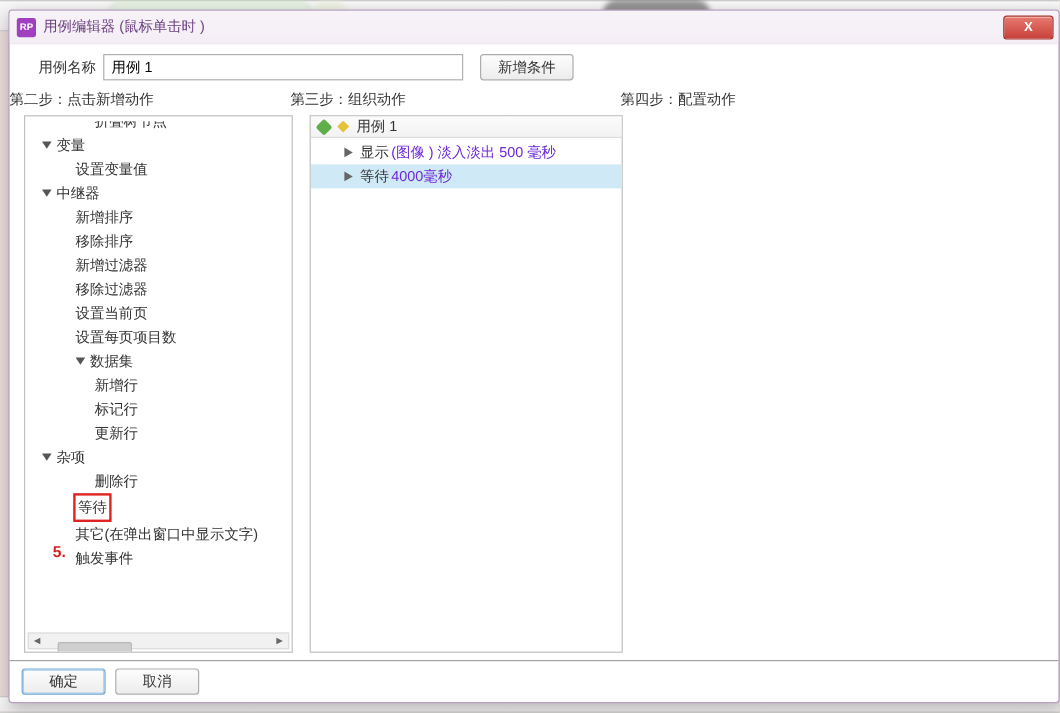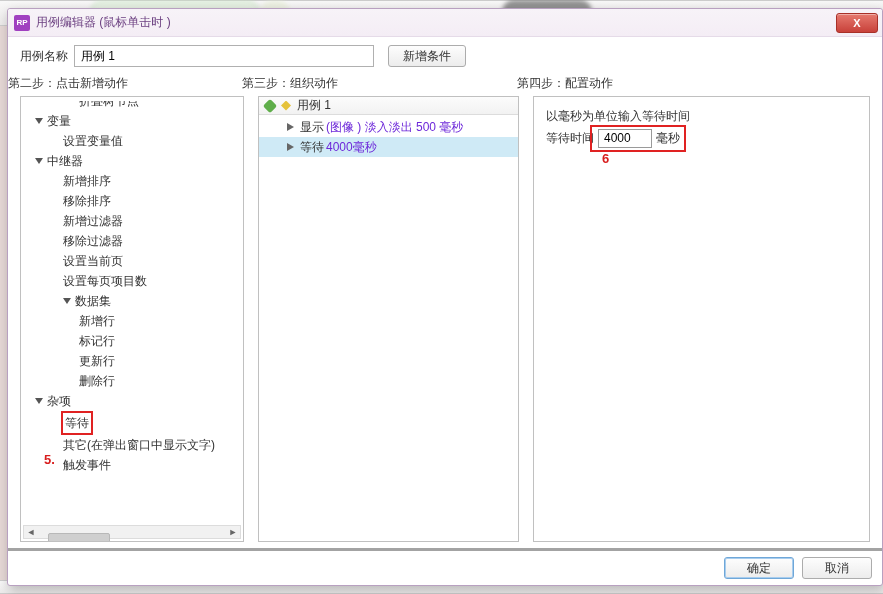--- a/index.html
+++ b/index.html
@@ -65,21 +65,21 @@
     color: #fff;
     display: flex; align-items: center; justify-content: center;
     font-size: 11px; font-weight: bold;
     box-shadow: inset 0 1px 0 rgba(255,255,255,0.4);
   }
 
   .case-row {
     padding: 8px 12px 6px 12px;
     display: flex; align-items: center;
   }
-  .case-row label { margin-right: 6px; }
+  .case-row label { margin-right: 6px; margin-left: 12px; }
   .text-input {
     height: 22px; border: 1px solid #b0b0b0;
     padding: 2px 6px; font-size: 12px;
     background: #fff;
   }
   .case-name-input { width: 300px; }
   .btn {
     height: 22px;
     padding: 0 14px;
     border: 1px solid #acacac;
@@ -188,23 +188,23 @@
   .ms-redbox {
     position:absolute; left:-4px; top:-4px; right:-30px; bottom:-4px;
     border:2px solid #e02222; pointer-events:none;
   }
   .anno-6 {
     color:#d81e1e; font-size:13px; font-weight:bold;
     margin-left: 0px; margin-top: 2px; padding-left: 56px;
   }
 
   .footer {
-    border-top: 3px solid #a3a3a3;
+    border-top: 1px solid #a3a3a3;
     padding: 6px 10px;
-    display: flex; justify-content: flex-end; gap: 8px;
+    display: flex; justify-content: flex-start; gap: 8px;
   }
   .footer .btn { min-width: 70px; justify-content: center; }
   .btn.ok { border-color:#6fa7d8; box-shadow: 0 0 0 1px #a8cdee inset; }
 </style>
 </head>
 <body>
 
 <div class="bg-strip top"></div>
 <div class="bg-strip bottom"></div>
 <div class="bg-blob a"></div>
@@ -254,26 +254,26 @@
         <div class="tree-row l1">移除过滤器</div>
         <div class="tree-row l1">设置当前页</div>
         <div class="tree-row l1">设置每页项目数</div>
         <div class="tree-row l1">
             <span class="disclose"></span>
             <span>数据集</span>
           </div>
         <div class="tree-row l2">新增行</div>
         <div class="tree-row l2">标记行</div>
         <div class="tree-row l2">更新行</div>
-        <div class="tree-row l2">删除行</div>
-
         <div class="tree-row l0">
             <span class="disclose"></span>
             <span>杂项</span>
           </div>
+
+        <div class="tree-row l2">删除行</div>
         <div class="tree-row l1">
             <span class="wait-box">等待</span>
           </div>
         <div class="tree-row l1">其它(在弹出窗口中显示文字)</div>
         <div class="tree-row l1">触发事件</div>
       </div>
       <div class="hscroll">
         <div class="arrow">◄</div>
         <div class="track">
             <div class="thumb"></div>
@@ -295,34 +295,20 @@
           <span class="green-text"> (图像 ) 淡入淡出  500 毫秒</span>
         </div>
         <div class="p2-row selected">
           <span class="bolt"></span>
           <span class="prefix">等待</span>
           <span class="green-text">4000毫秒</span>
         </div>
       </div>
     </div>
 
-    <div class="panel p3">
-      <div class="p3-inner">
-        <div class="p3-line">以毫秒为单位输入等待时间</div>
-        <div class="p3-line">
-          <span>等待时间</span>
-          <span class="ms-wrapper">
-            <input class="ms-input" value="4000" style="">
-            <span class="ms-redbox"></span>
-          </span>
-          <span>毫秒</span>
-        </div>
-        <div class="anno-6">6</div>
-      </div>
-    </div>
 
   </div>
 
   <div class="footer">
     <div class="btn ok">确定</div>
     <div class="btn">取消</div>
   </div>
 
 </div>
 

